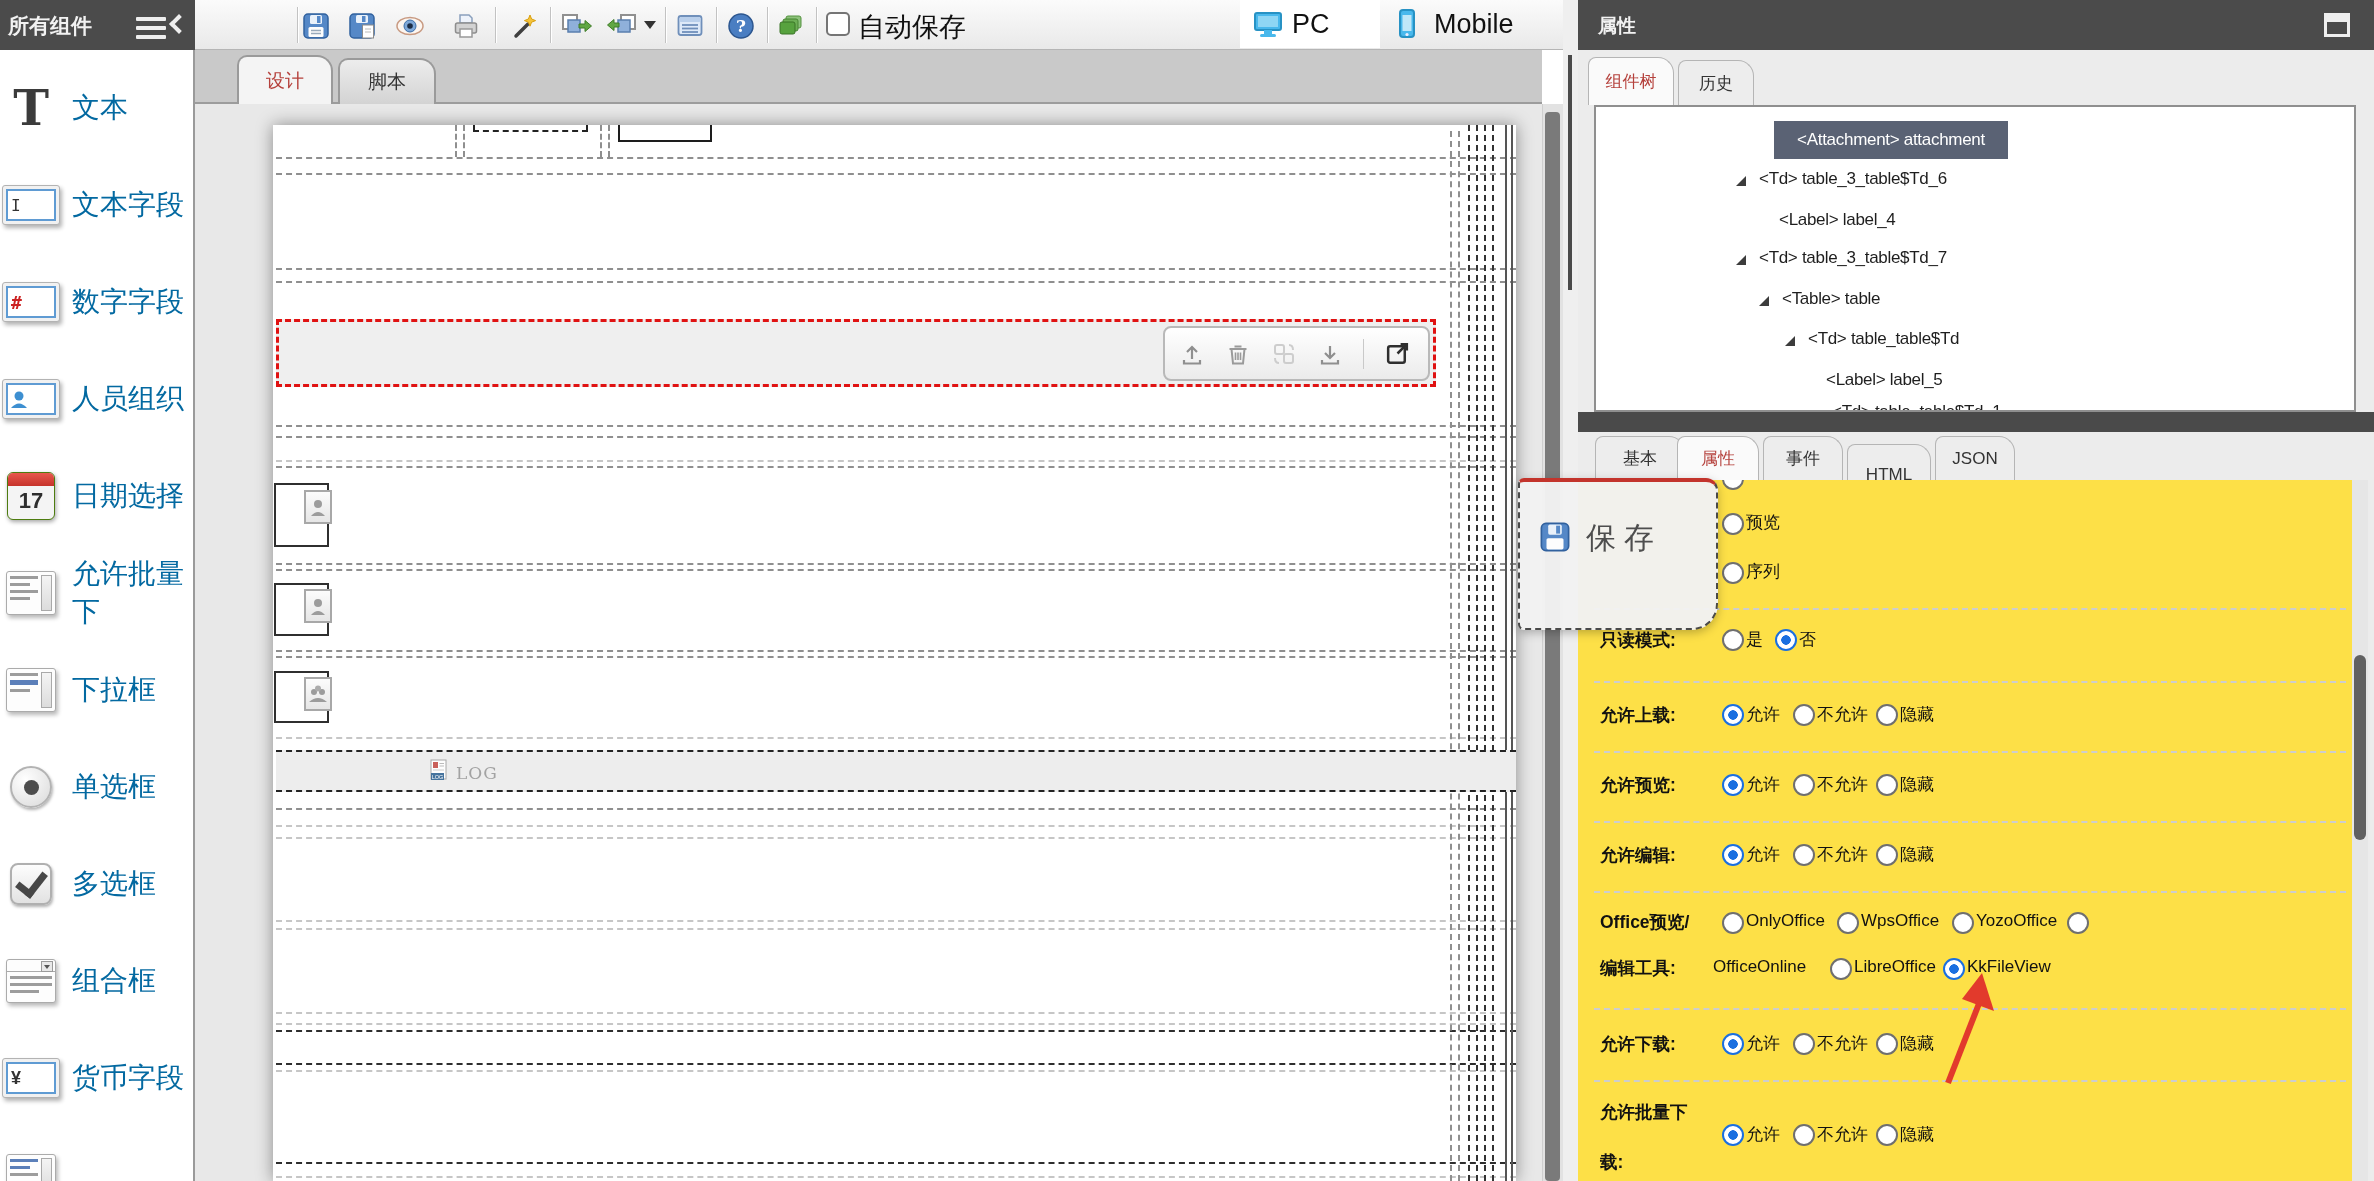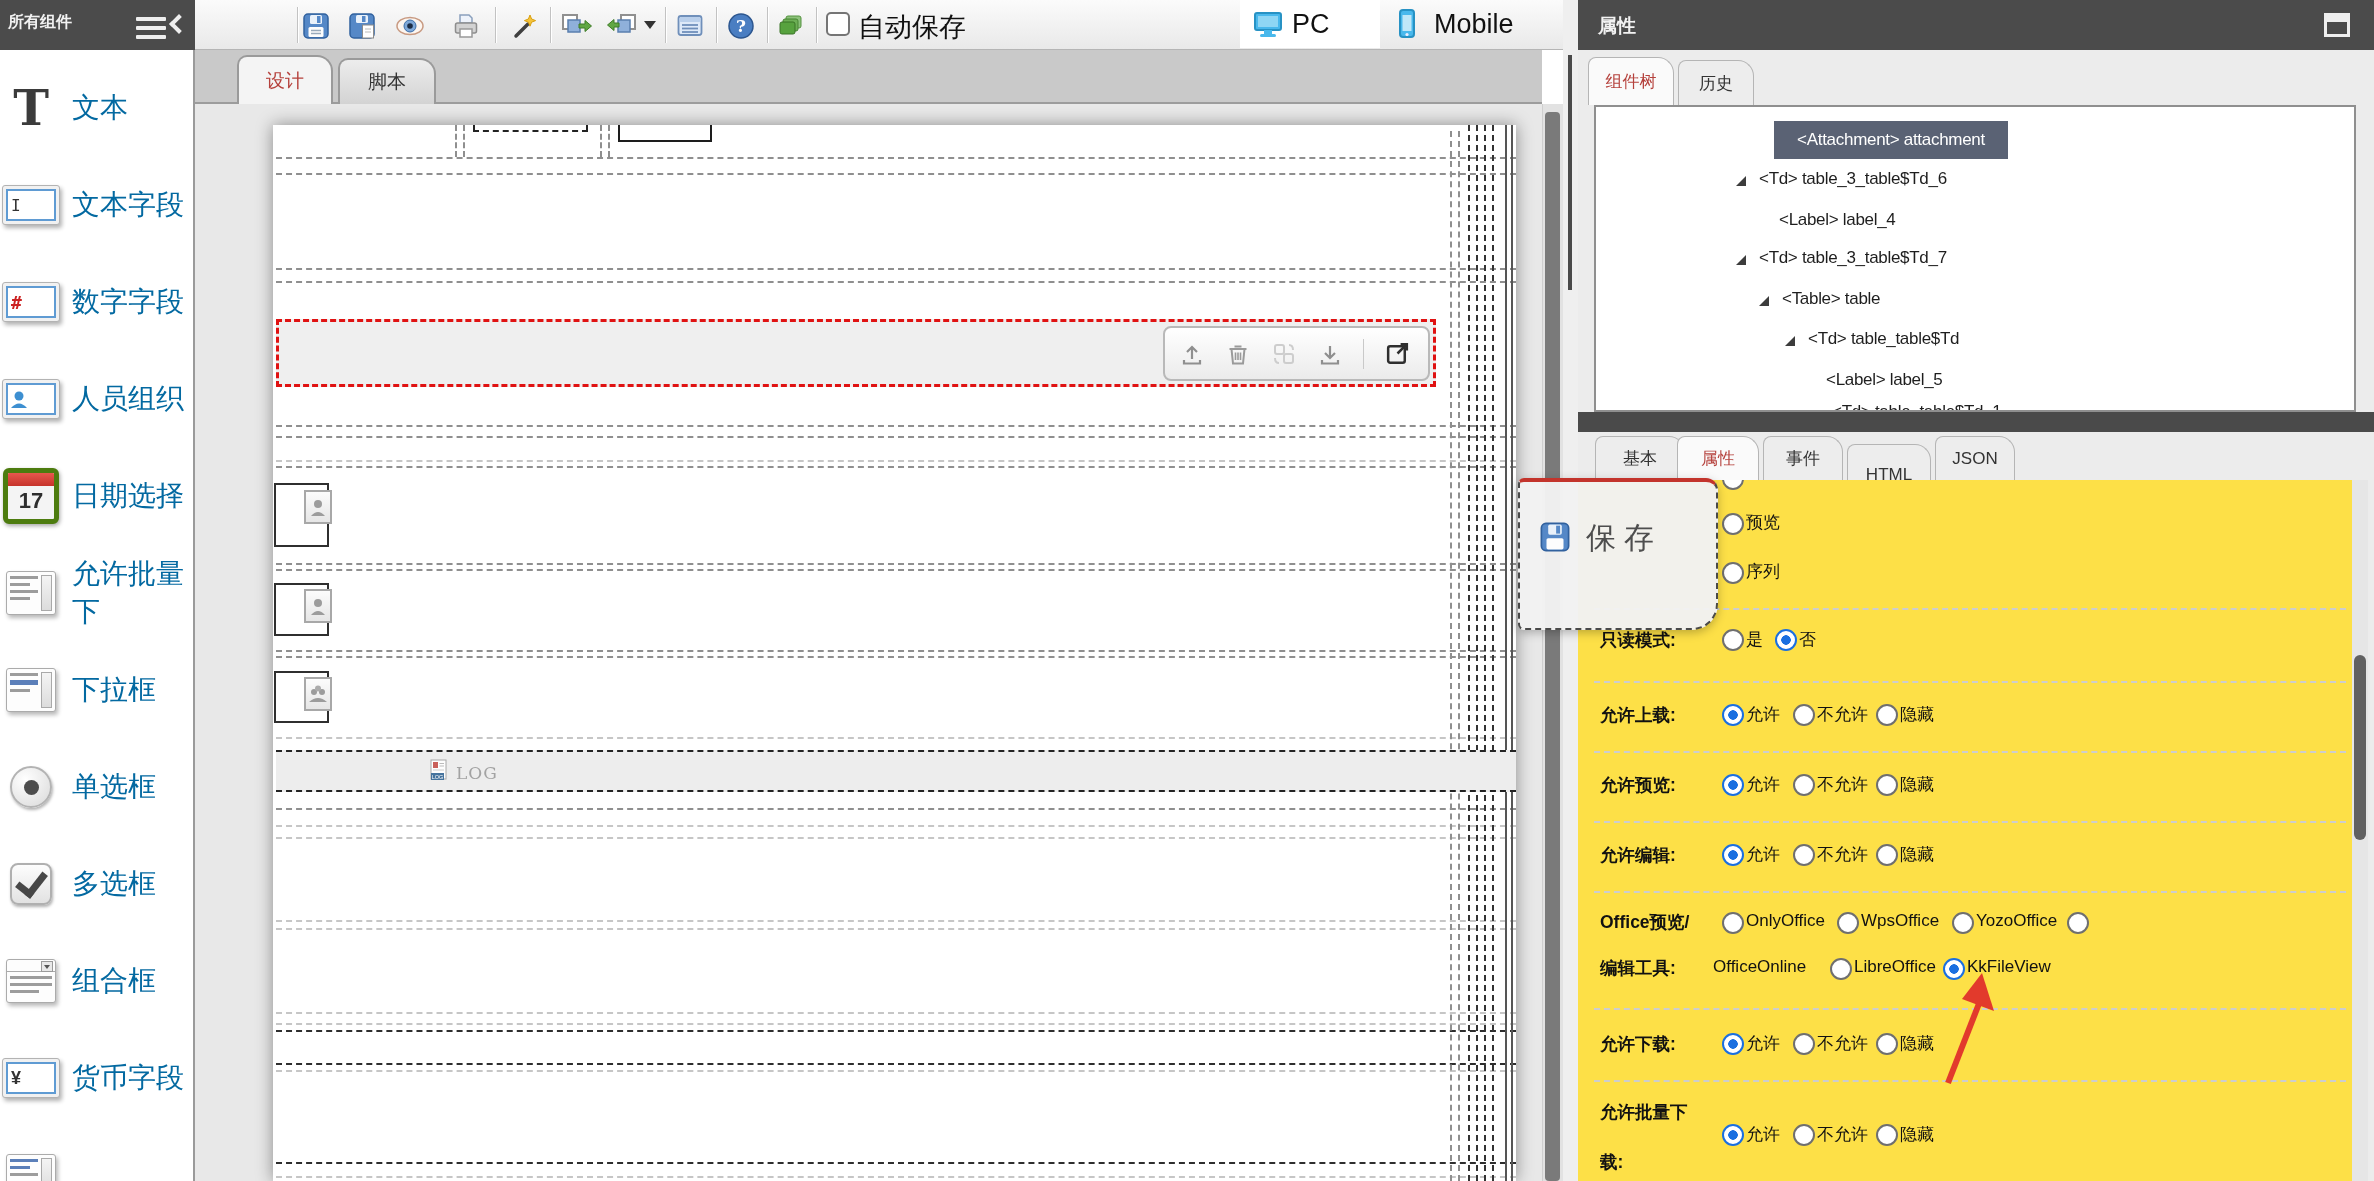--- a/index.html
+++ b/index.html
@@ -1,33 +1,33 @@
 <!DOCTYPE html>
 <html><head>
 <meta charset="utf-8">
 <style>
   html,body{margin:0;padding:0}
   body{width:2374px;height:1181px;position:relative;overflow:hidden;background:#fff;
        font-family:"Liberation Sans",sans-serif;color:#222}
   .abs{position:absolute;box-sizing:border-box}
   
   .darkhdr{background:#4b4b4b;color:#f2f2f2}
-  .hdr-title{font-weight:bold;font-size:16px}
+  .hdr-title{font-weight:bold;font-size:21px}
   .burger b{display:block;width:30px;height:4px;background:#eee;margin:5px 0;border-radius:1px}
   .chev{width:14px;height:14px;border-left:4px solid #eee;border-bottom:4px solid #eee;transform:rotate(45deg)}
   
   .sbitem{left:0;width:195px;height:60px}
   .sbicon{position:absolute;left:2px;top:0;width:58px;height:60px;display:flex;align-items:center;justify-content:center}
   .sblabel{position:absolute;left:72px;top:50%;transform:translateY(-50%);font-size:28px;color:#0369a1}
   .icT{font-family:"DejaVu Serif",serif;font-weight:bold;font-size:48px;color:#3b3b3b;line-height:1}
   .icbox{width:54px;height:32px;background:#f1f1f1;border:1px solid #b3b3b3;border-radius:3px;
          box-shadow:2px 3px 4px rgba(0,0,0,.30);padding:3px}
   .icbox .in{width:100%;height:100%;background:#fff;border:2px solid #5f9bd3;box-sizing:border-box;
              display:flex;align-items:center;padding-left:3px;font-family:"DejaVu Sans Mono",monospace;font-size:16px;color:#333}
-  .iccal{width:46px;height:46px;border-radius:6px;overflow:hidden;background:#f4f4f4;box-shadow:1px 2px 4px rgba(0,0,0,.35);border:5px solid #4d7c0f}
+  .iccal{width:46px;height:46px;border-radius:6px;overflow:hidden;background:#f4f4f4;box-shadow:1px 2px 4px rgba(0,0,0,.35);border:1px solid #4d7c0f}
   .iccal .top{height:13px;background:linear-gradient(#e8574d,#c6332b)}
   .iccal .num{font-weight:bold;font-size:22px;color:#2e2e2e;text-align:center;line-height:30px}
   .icpanel{width:48px;height:42px;background:#fdfdfd;border:1px solid #ababab;border-radius:3px;
            box-shadow:2px 3px 4px rgba(0,0,0,.28);position:relative}
   .lines i{display:block;height:3px;background:#9c9c9c;margin:4px 3px 0 3px}
   .lines i.short{width:60%}
   .lines i.blue{background:#5b7fb9;height:5px}
   .vsb{position:absolute;right:3px;top:3px;bottom:3px;width:9px;border:1px solid #a9a9a9;background:linear-gradient(#f4f4f4,#dcdcdc)}
   .iccirc{width:38px;height:38px;border-radius:50%;background:radial-gradient(circle at 35% 30%,#ffffff,#d9d9d9);
           border:2px solid #b3b3b3;box-shadow:1px 2px 3px rgba(0,0,0,.3);display:flex;align-items:center;justify-content:center}

